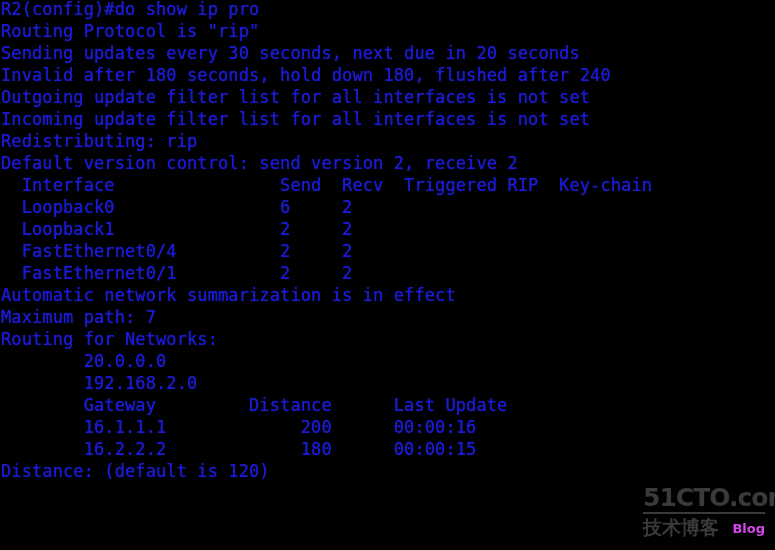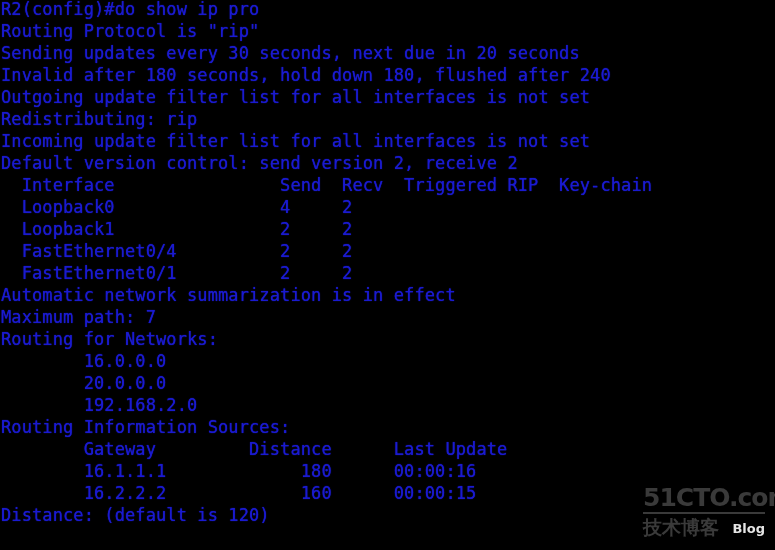--- a/index.html
+++ b/index.html
@@ -78,53 +78,51 @@
     font-size: 19px;
     line-height: 22px;
     color: #3a3a3a;
     letter-spacing: 0px;
   }
   .wm-blog {
     font-family: "DejaVu Sans", "Liberation Sans", sans-serif;
     font-weight: bold;
     font-size: 13px;
     line-height: 18px;
-    color: #e5e5e5;
+    color: #d946ef;
     padding-right: 4px;
   }
 </style>
 </head>
 <body>
 
 <div id="terminal">
 
   <div id="screen">
     <div class="term-line">R2(config)#do show ip pro</div>
     <div class="term-line">Routing Protocol is "rip"</div>
     <div class="term-line">Sending updates every 30 seconds, next due in 20 seconds</div>
     <div class="term-line">Invalid after 180 seconds, hold down 180, flushed after 240</div>
     <div class="term-line">Outgoing update filter list for all interfaces is not set</div>
+    <div class="term-line">Incoming update filter list for all interfaces is not set</div>
     <div class="term-line">Redistributing: rip</div>
-    <div class="term-line">Incoming update filter list for all interfaces is not set</div>
     <div class="term-line">Default version control: send version 2, receive 2</div>
     <div class="term-line">  Interface                Send  Recv  Triggered RIP  Key-chain</div>
-    <div class="term-line">  Loopback0                4     2</div>
+    <div class="term-line">  Loopback0                6     2</div>
     <div class="term-line">  Loopback1                2     2</div>
     <div class="term-line">  FastEthernet0/4          2     2</div>
     <div class="term-line">  FastEthernet0/1          2     2</div>
     <div class="term-line">Automatic network summarization is in effect</div>
     <div class="term-line">Maximum path: 7</div>
     <div class="term-line">Routing for Networks:</div>
-    <div class="term-line">        16.0.0.0</div>
     <div class="term-line">        20.0.0.0</div>
     <div class="term-line">        192.168.2.0</div>
-    <div class="term-line">Routing Information Sources:</div>
     <div class="term-line">        Gateway         Distance      Last Update</div>
-    <div class="term-line">        16.1.1.1             180      00:00:16</div>
-    <div class="term-line">        16.2.2.2             160      00:00:15</div>
+    <div class="term-line">        16.1.1.1             200      00:00:16</div>
+    <div class="term-line">        16.2.2.2             180      00:00:15</div>
     <div class="term-line">Distance: (default is 120)</div>
   </div>
 
   <div id="watermark">
     <div class="wm-top">51CTO.com</div>
     <div class="wm-rule"></div>
     <div class="wm-bottom">
       <span class="wm-cn">技术博客</span>
       <span class="wm-blog">Blog</span>
     </div>

